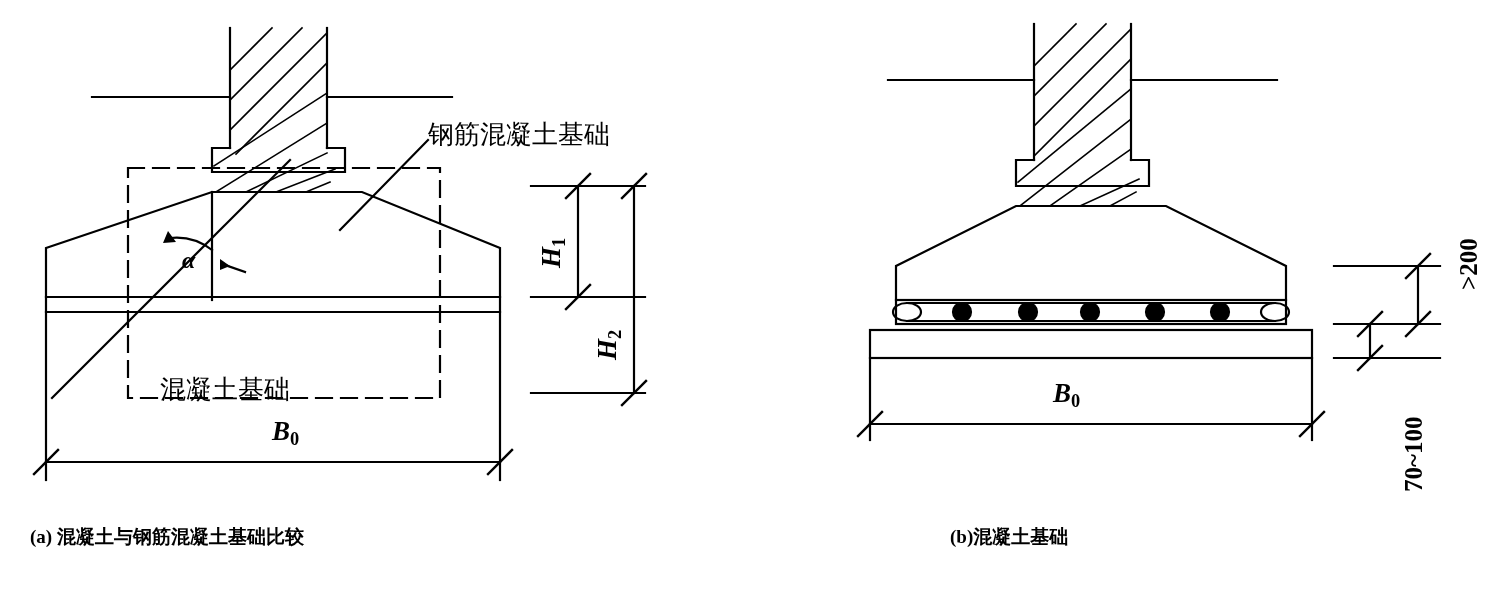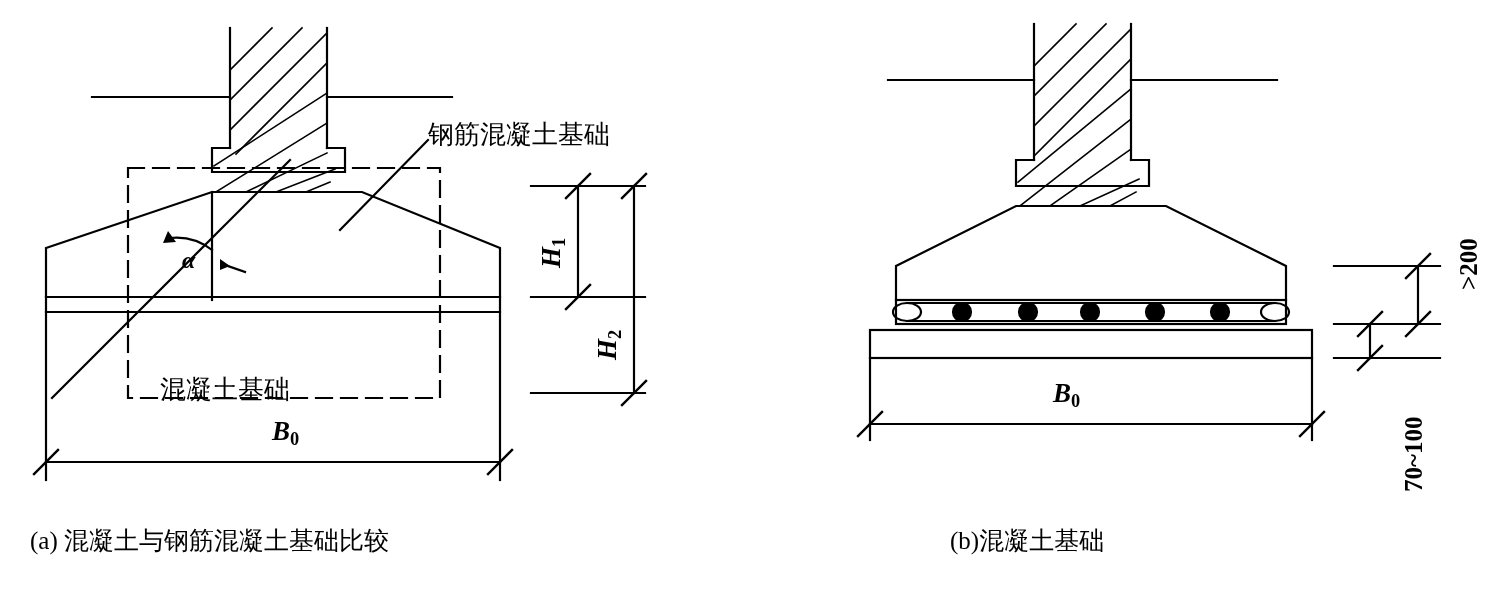--- a/index.html
+++ b/index.html
@@ -1,19 +1,19 @@
 <!DOCTYPE html>
 <html><head>
 <meta charset="utf-8">
 <style>
   html,body{margin:0;padding:0;background:#ffffff;}
   body{width:1512px;height:597px;font-family:"Liberation Sans",sans-serif;color:#000;}
   #root{position:relative;width:1512px;height:597px;overflow:hidden;}
   .fig{position:absolute;top:0;left:0;width:1512px;height:597px;}
-  .caption{position:absolute;font-family:"Liberation Serif",serif;font-size:25px;color:#000;white-space:nowrap;}
+  .caption{position:absolute;font-family:"Liberation Serif",serif;font-size:19px;color:#000;white-space:nowrap;font-weight:bold;}
   #cap-a{left:30px;top:524px;}
   #cap-b{left:950px;top:524px;}
   .lbl{position:absolute;font-family:"Liberation Serif",serif;color:#000;white-space:nowrap;}
   #lbl-rc{left:428px;top:117px;font-size:26px;}
   #lbl-conc{left:160px;top:352px;font-size:26px;margin-top:20px;}
   .math{font-style:italic;font-family:"Liberation Serif",serif;font-weight:bold;}
   .sub{font-style:normal;font-size:0.68em;vertical-align:-0.25em;font-weight:bold;}
   #lbl-alpha{left:182px;top:247px;font-size:24px;font-style:italic;font-weight:bold;}
   #lbl-B0a{left:272px;top:416px;font-size:27px;}
   #lbl-B0b{left:1053px;top:378px;font-size:27px;}

